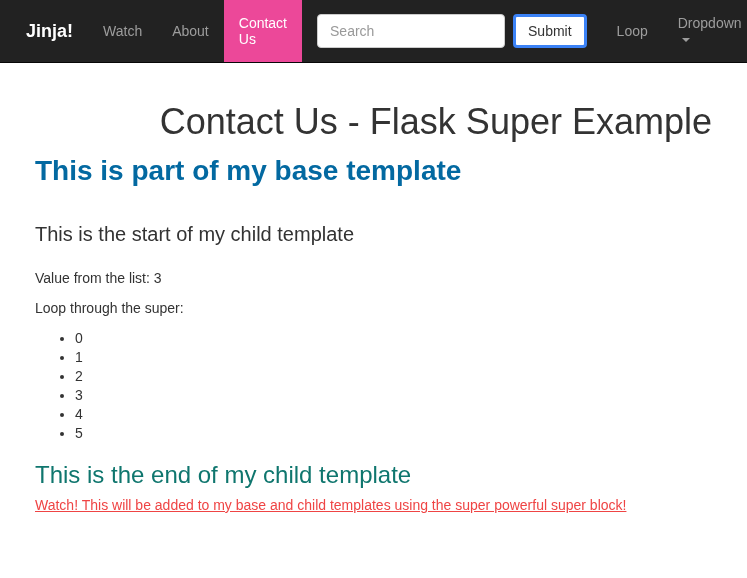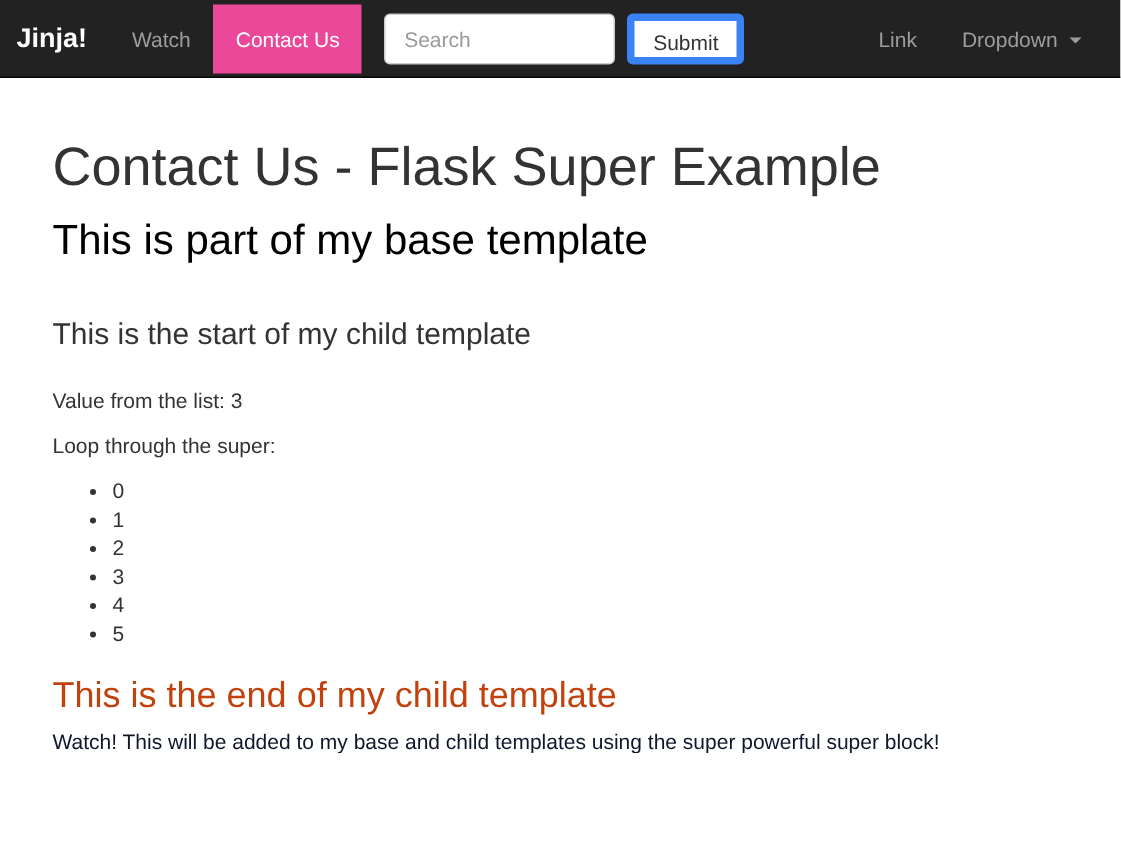--- a/index.html
+++ b/index.html
@@ -1,58 +1,61 @@
 <!DOCTYPE html>
 <html><head>
   <meta charset="utf-8">
   <style>
     * { margin: 0; padding: 0; box-sizing: border-box; }
     body { font-family: "Helvetica Neue", Helvetica, Arial, sans-serif; font-size: 14px; color: #333; background: #fff; }
-    .navbar { background: #222; border-bottom: 1px solid #080808; min-height: 50px; display: flex; align-items: center; padding: 0 11px; }
+    .navbar { background: #222; border-bottom: 1px solid #080808; min-height: 50px; display: flex; align-items: center; padding: 0 26px; }
     .navbar-brand { color: #fff; font-size: 18px; font-weight: bold; padding: 15px 15px 15px 0; text-decoration: none; }
     .nav { display: flex; list-style: none; align-items: center; }
     .nav-item { display: block; }
     .nav-link { color: #9d9d9d; padding: 15px; text-decoration: none; display: block; cursor: pointer; }
     .nav-link.active { color: #fff; background: #ec4899; }
     .navbar-form { display: flex; align-items: center; padding: 8px 15px; gap: 8px; }
-    .form-control { height: 34px; padding: 6px 12px; font-size: 14px; border: 1px solid #ccc; border-radius: 4px; background: #fff; color: #555; width: 154px; }
+    .form-control { height: 34px; padding: 6px 12px; font-size: 14px; border: 1px solid #ccc; border-radius: 4px; background: #fff; color: #555; width: 188px; }
     .form-control::placeholder { color: #999; }
-    .btn { height: 34px; padding: 6px 12px; font-size: 14px; border: 5px solid #3b82f6; border-radius: 4px; background: #fff; color: #333; cursor: pointer; }
+    .btn { height: 34px; padding: 6px 12px; font-size: 14px; border: 3px solid #3b82f6; border-radius: 4px; background: #fff; color: #333; cursor: pointer; }
     .nav-right { margin-left: auto; display: flex; align-items: center; }
     .caret { display: inline-block; width: 0; height: 0; margin-left: 4px; vertical-align: middle; border-top: 4px solid; border-right: 4px solid transparent; border-left: 4px solid transparent; }
     .container { padding: 0 35px; }
-    .page-heading { font-size: 36px; font-weight: 500; color: #333; margin-top: 38px; margin-bottom: 12px; }
-    .base-notice { color: #000000; font-size: 28px; font-weight: 400; margin-bottom: 36px; }
+    .page-heading { font-size: 36px; font-weight: 500; color: #333; margin-top: 38px; margin-bottom: 12px; text-align: right; }
+    .base-notice { color: #0369a1; font-size: 28px; font-weight: 700; margin-bottom: 36px; }
     .child-heading { font-size: 20px; font-weight: 500; color: #333; margin-top: 20px; margin-bottom: 24px; }
     .para { margin-bottom: 14px; color: #333; }
     .list { padding-left: 40px; margin-bottom: 20px; }
     .list li { margin-bottom: 3px; }
-    .child-end { font-size: 24px; font-weight: 500; color: #c2410c; margin-top: 14px; margin-bottom: 8px; }
-    .footer-para { color: #0f172a; }
+    .child-end { font-size: 24px; font-weight: 500; color: #0f766e; margin-top: 14px; margin-bottom: 8px; }
+    .footer-para { color: #ef4444; text-decoration: underline; }
   </style>
 </head>
 <body>
 
 <nav class="navbar">
   <a class="navbar-brand">Jinja!</a>
   <ul class="nav">
     <li class="nav-item">
         <a class="nav-link">Watch</a>
       </li>
     <li class="nav-item">
+        <a class="nav-link">About</a>
+      </li>
+    <li class="nav-item">
         <a class="nav-link active">Contact Us</a>
       </li>
   </ul>
   <form class="navbar-form">
     <input type="text" class="form-control" placeholder="Search" style="">
     <button type="submit" class="btn">Submit</button>
   </form>
   <ul class="nav nav-right">
     <li class="nav-item">
-        <a class="nav-link">Link</a>
+        <a class="nav-link">Loop</a>
       </li>
     <li class="nav-item">
       <a class="nav-link">
         <span>Dropdown</span>
         <span class="caret"></span>
       </a>
     </li>
   </ul>
 </nav>
 

